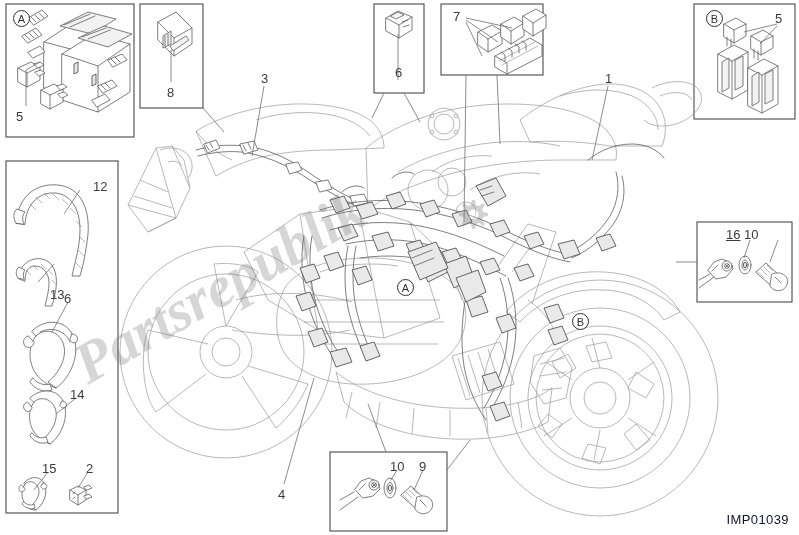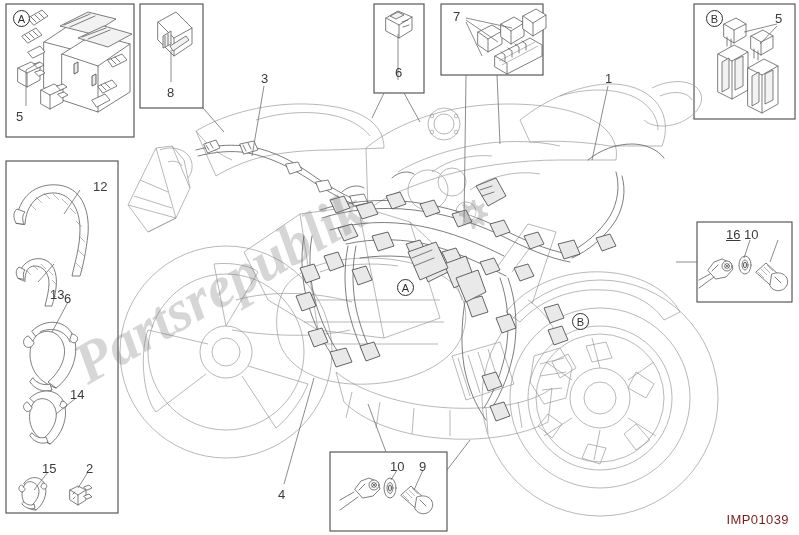--- a/index.html
+++ b/index.html
@@ -45,21 +45,21 @@
     justify-content: center;
     background: rgba(255,255,255,0.85);
     box-sizing: border-box;
   }
   .sheet-code {
     position: absolute;
     right: 10px;
     bottom: 8px;
     font-family: "Liberation Sans", sans-serif;
     font-size: 13px;
-    color: #7f1d1d;
+    color: #0f172a;
     letter-spacing: 0.4px;
   }
   .watermark {
     position: absolute;
     left: 95px;
     top: 330px;
     transform: rotate(-30deg);
     transform-origin: left bottom;
     font-family: "Liberation Serif", serif;
     font-style: italic;

